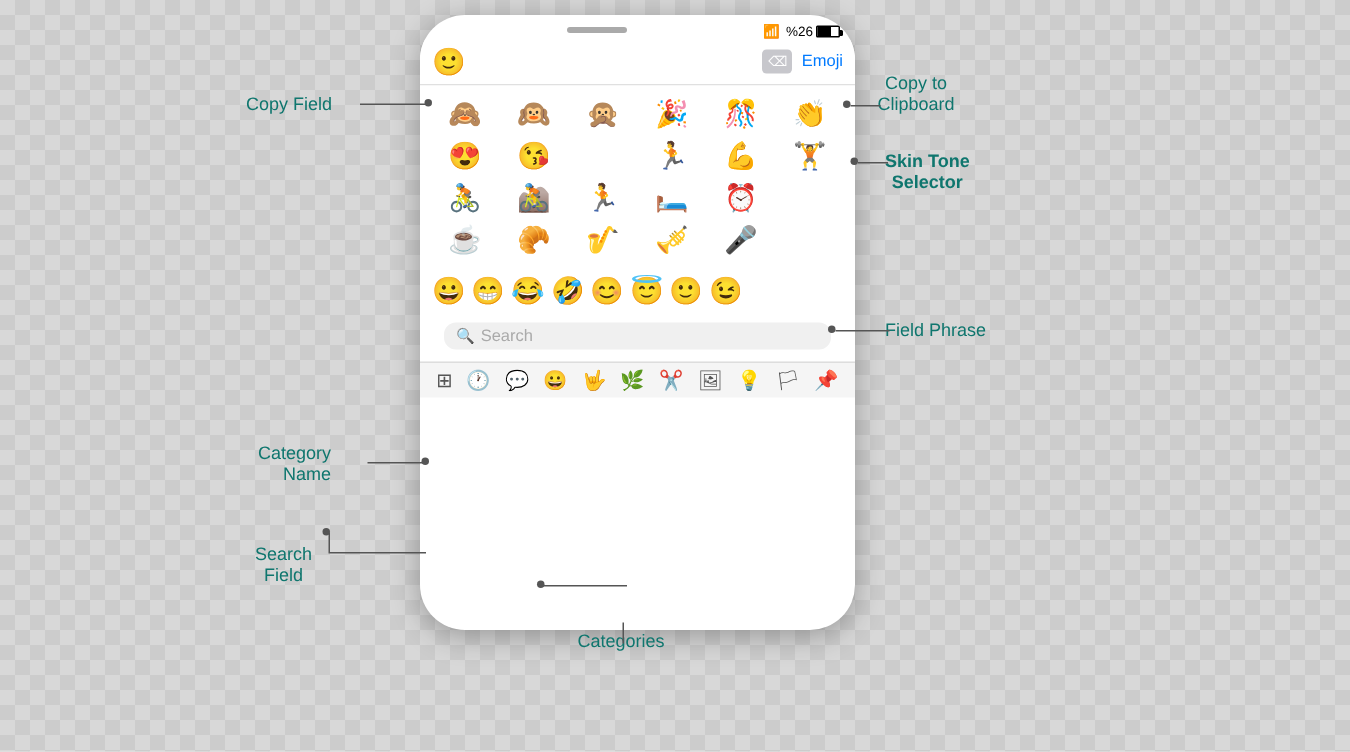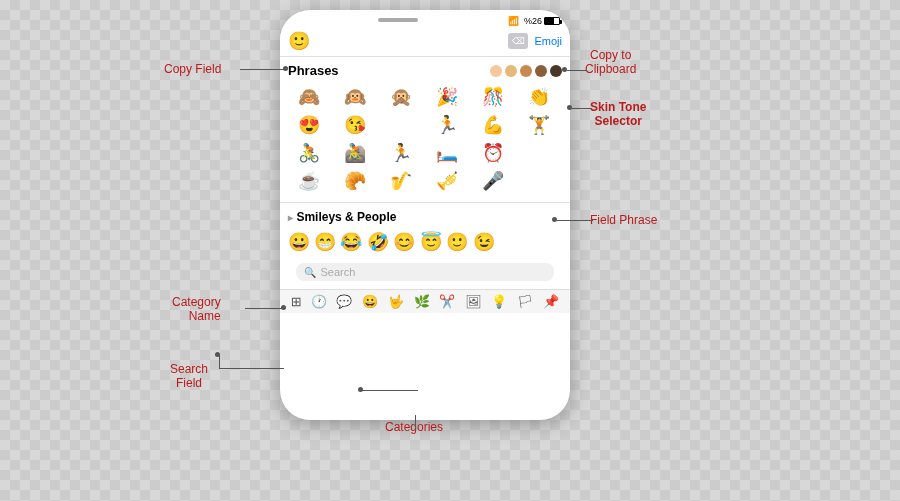--- a/index.html
+++ b/index.html
@@ -189,21 +189,21 @@
     }
     .cat-icon {
       font-size: 13px;
       color: #555;
     }
 
     
     .annotation {
       position: absolute;
       font-size: 12px;
-      color: #b91c1c;
+      color: #0f766e;
       font-family: -apple-system, BlinkMacSystemFont, sans-serif;
       z-index: 20;
     }
     .dot {
       position: absolute;
       width: 5px;
       height: 5px;
       background: #555;
       border-radius: 50%;
       z-index: 21;
@@ -242,30 +242,20 @@
     </div>
   </div>
 
   <div class="copy-bar">
     <span class="emoji-display">🙂</span>
     <div class="delete-btn">⌫</div>
     <span class="copy-btn">Emoji</span>
   </div>
 
   <div class="phrases-section">
-    <div class="phrases-header">
-      <span class="phrases-title">Phrases</span>
-      <div class="skin-tones">
-        <div class="skin-dot" style="background:#F5C79D;"></div>
-        <div class="skin-dot" style="background:#E8B87A;"></div>
-        <div class="skin-dot" style="background:#C9884E;"></div>
-        <div class="skin-dot" style="background:#8B5E3C;"></div>
-        <div class="skin-dot" style="background:#4A3728;"></div>
-      </div>
-    </div>
 
     <div class="emoji-grid">
       <span class="emoji-cell">🙈</span>
       <span class="emoji-cell">🙉</span>
       <span class="emoji-cell">🙊</span>
       <span class="emoji-cell">🎉</span>
       <span class="emoji-cell">🎊</span>
       <span class="emoji-cell">👏</span>
     </div>
     <div class="emoji-grid">
@@ -287,26 +277,20 @@
     <div class="emoji-grid">
       <span class="emoji-cell">☕</span>
       <span class="emoji-cell">🥐</span>
       <span class="emoji-cell">🎷</span>
       <span class="emoji-cell">🎺</span>
       <span class="emoji-cell">🎤</span>
       <span class="emoji-cell"></span>
     </div>
   </div>
 
-  <div class="category-section">
-    <span class="category-name">
-      <span style="color:#999; font-size:10px;">▸</span>
-      <span>Smileys &amp; People</span>
-    </span>
-  </div>
 
   <div class="bottom-emoji-row">
     <span class="bottom-emoji">😀</span>
     <span class="bottom-emoji">😁</span>
     <span class="bottom-emoji">😂</span>
     <span class="bottom-emoji">🤣</span>
     <span class="bottom-emoji">😊</span>
     <span class="bottom-emoji">😇</span>
     <span class="bottom-emoji">🙂</span>
     <span class="bottom-emoji">😉</span>

